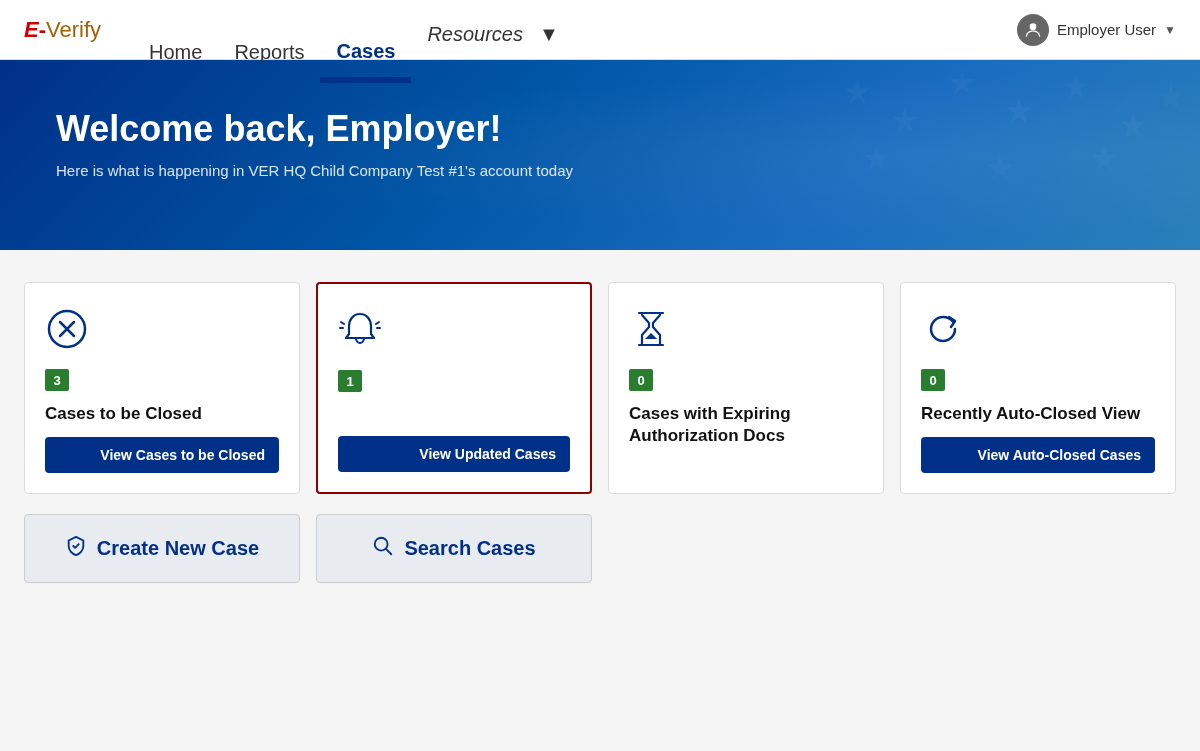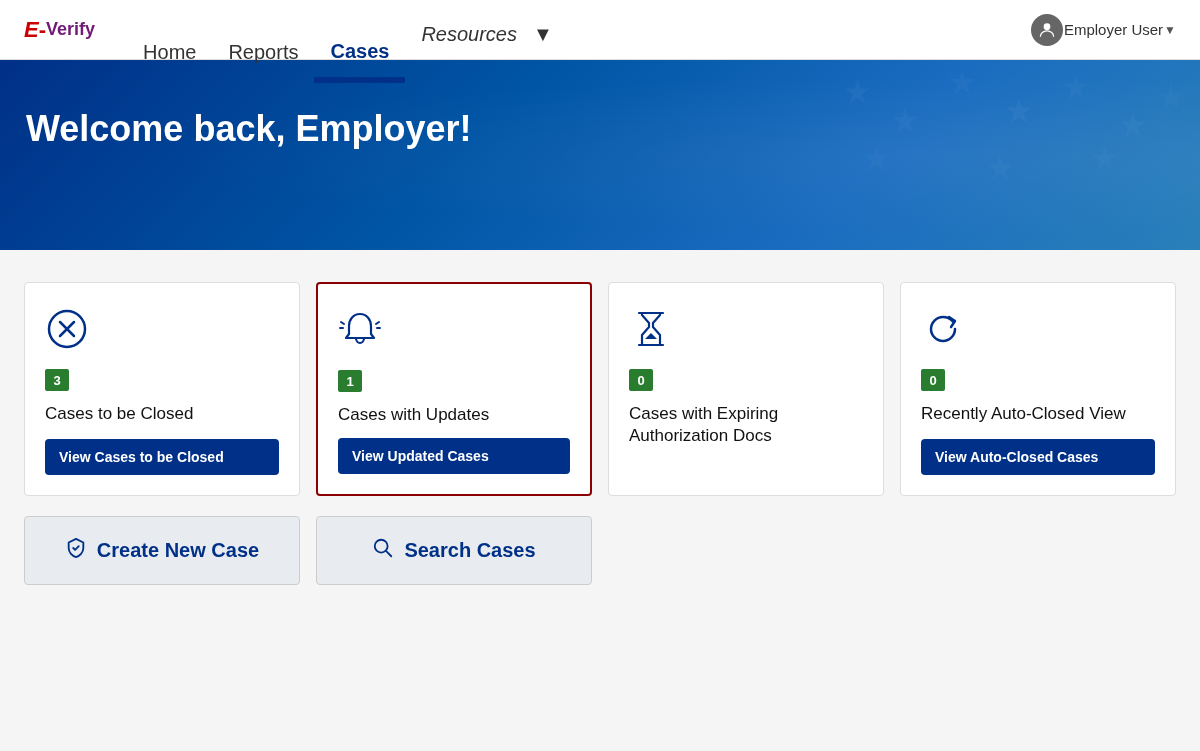--- a/index.html
+++ b/index.html
@@ -21,23 +21,23 @@
       align-items: center;
       margin-right: 32px;
     }
     .logo-e {
       color: #cc0000;
       font-weight: 900;
       font-size: 22px;
       font-style: italic;
     }
     .logo-verify {
-      color: #701a75;
-      font-weight: 700;
-      font-size: 18px;
+      color: #a16207;
+      font-weight: 400;
+      font-size: 22px;
     }
     .logo-dash {
       color: #cc0000;
       font-weight: 900;
       font-size: 22px;
     }
     nav {
       display: flex;
       align-items: center;
       flex: 1;
@@ -70,21 +70,21 @@
     .nav-item.home { color: #333; }
     .nav-resources {
       display: flex;
       align-items: flex-start;
       gap: 16px;
       font-style: italic;
     }
     .user-section {
       display: flex;
       align-items: center;
-      gap: 1px;
+      gap: 8px;
       cursor: pointer;
       margin-left: auto;
     }
     .user-avatar {
       width: 32px;
       height: 32px;
       border-radius: 50%;
       background: #666;
       display: flex;
       align-items: center;
@@ -98,21 +98,21 @@
       color: #333;
     }
     .chevron-down {
       font-size: 12px;
       color: #555;
     }
 
     
     .hero {
       background: linear-gradient(135deg, #003087 0%, #0055a5 40%, #1a6cc0 70%, #2980b9 100%);
-      padding: 48px 26px;
+      padding: 48px 56px;
       position: relative;
       overflow: hidden;
       min-height: 190px;
     }
     .hero::before {
       content: '';
       position: absolute;
       top: 0; left: 0; right: 0; bottom: 0;
       background-image:
         radial-gradient(ellipse at 80% 50%, rgba(255,255,255,0.05) 0%, transparent 60%);
@@ -178,34 +178,34 @@
       color: white;
       font-size: 13px;
       font-weight: 700;
       min-width: 24px;
       height: 22px;
       padding: 0 6px;
       border-radius: 2px;
     }
     .card-title {
       font-size: 17px;
-      font-weight: 400;
+      font-weight: 700;
       color: #111;
       line-height: 1.3;
     }
     .card-btn {
       background: #003087;
       color: #fff;
       border: none;
       border-radius: 4px;
       padding: 10px 14px;
       font-size: 14px;
       font-weight: 600;
       cursor: pointer;
-      text-align: left;
+      text-align: right;
       margin-top: auto;
     }
 
     
     .quick-links-row {
       display: grid;
       grid-template-columns: repeat(4, 1fr);
       gap: 16px;
     }
 
@@ -266,20 +266,21 @@
     <polygon points="160,10 163,20 173,20 165,26 168,36 160,30 152,36 155,26 147,20 157,20" fill="rgba(255,255,255,0.2)"></polygon>
     <polygon points="220,40 223,50 233,50 225,56 228,66 220,60 212,66 215,56 207,50 217,50" fill="rgba(255,255,255,0.25)"></polygon>
     <polygon points="280,15 283,25 293,25 285,31 288,41 280,35 272,41 275,31 267,25 277,25" fill="rgba(255,255,255,0.2)"></polygon>
     <polygon points="340,55 343,65 353,65 345,71 348,81 340,75 332,81 335,71 327,65 337,65" fill="rgba(255,255,255,0.2)"></polygon>
     <polygon points="380,25 383,35 393,35 385,41 388,51 380,45 372,51 375,41 367,35 377,35" fill="rgba(255,255,255,0.18)"></polygon>
     <polygon points="70,90 73,100 83,100 75,106 78,116 70,110 62,116 65,106 57,100 67,100" fill="rgba(255,255,255,0.15)"></polygon>
     <polygon points="200,100 203,110 213,110 205,116 208,126 200,120 192,126 195,116 187,110 197,110" fill="rgba(255,255,255,0.18)"></polygon>
     <polygon points="310,90 313,100 323,100 315,106 318,116 310,110 302,116 305,106 297,100 307,100" fill="rgba(255,255,255,0.15)"></polygon>
   </svg>
   <h1>Welcome back, Employer!</h1>
+  <p>Here is what is happening in VER HQ Child Company Test #1's account today</p>
 </section>
 
 <main class="main-content">
 
   <div class="cards-row">
 
     <div class="card">
       <div class="card-icon">
         <svg width="44" height="44" viewBox="0 0 44 44" fill="none" xmlns="http://www.w3.org/2000/svg">
           <circle cx="22" cy="22" r="18" stroke="#003087" stroke-width="2.5"></circle>
@@ -304,21 +305,20 @@
 
           <line x1="6" y1="16" x2="3" y2="14" stroke="#003087" stroke-width="2" stroke-linecap="round"></line>
           <line x1="5" y1="20" x2="2" y2="20" stroke="#003087" stroke-width="2" stroke-linecap="round"></line>
           <line x1="38" y1="16" x2="41" y2="14" stroke="#003087" stroke-width="2" stroke-linecap="round"></line>
           <line x1="39" y1="20" x2="42" y2="20" stroke="#003087" stroke-width="2" stroke-linecap="round"></line>
         </svg>
       </div>
       <div>
         <span class="card-badge">1</span>
       </div>
-      <div class="card-title">Cases with Updates</div>
       <button class="card-btn">View Updated Cases</button>
     </div>
 
     <div class="card">
       <div class="card-icon">
         <svg width="44" height="44" viewBox="0 0 44 44" fill="none" xmlns="http://www.w3.org/2000/svg">
 
           <path d="M13 6 L31 6 L31 8 L24 16 L24 20 L31 28 L31 38 L13 38 L13 28 L20 20 L20 16 L13 8 Z" stroke="#003087" stroke-width="2.2" fill="none" stroke-linejoin="round"></path>
 
           <line x1="13" y1="6" x2="31" y2="6" stroke="#003087" stroke-width="2.2" stroke-linecap="round"></line>

